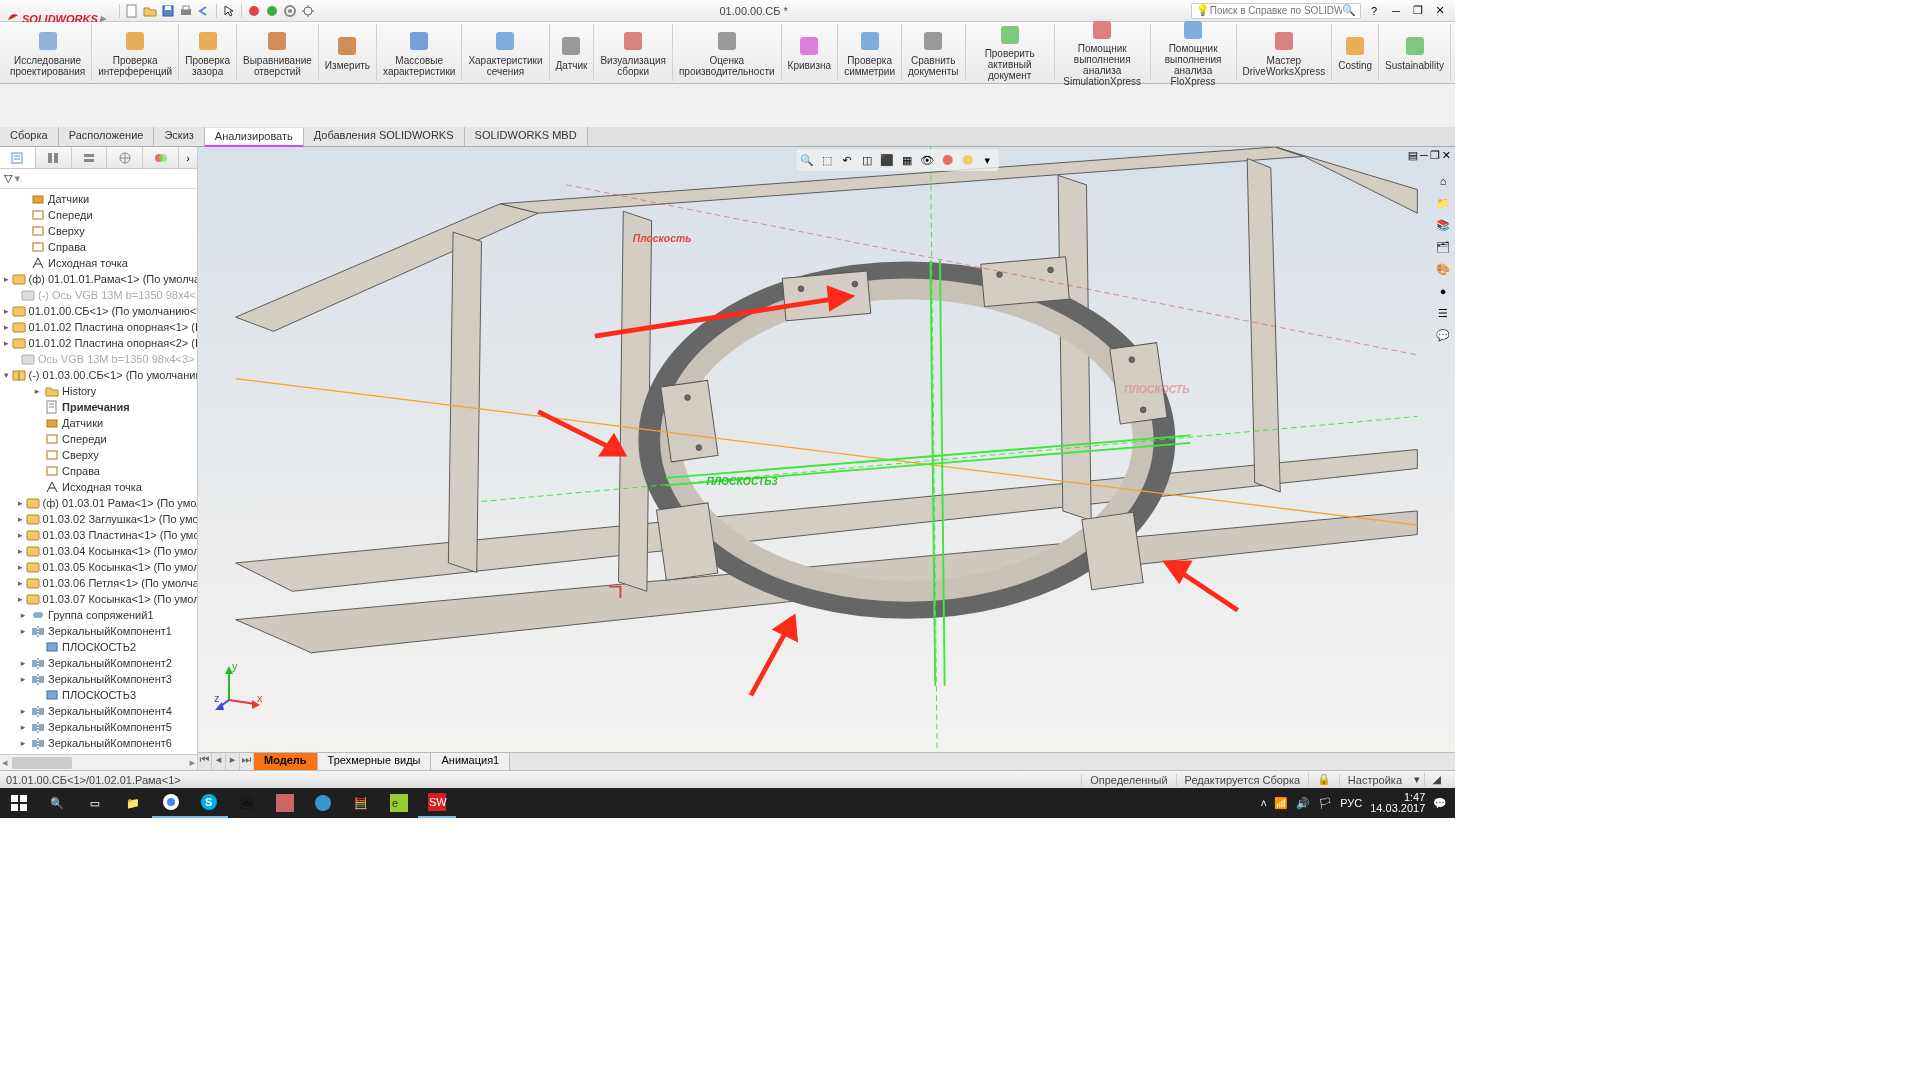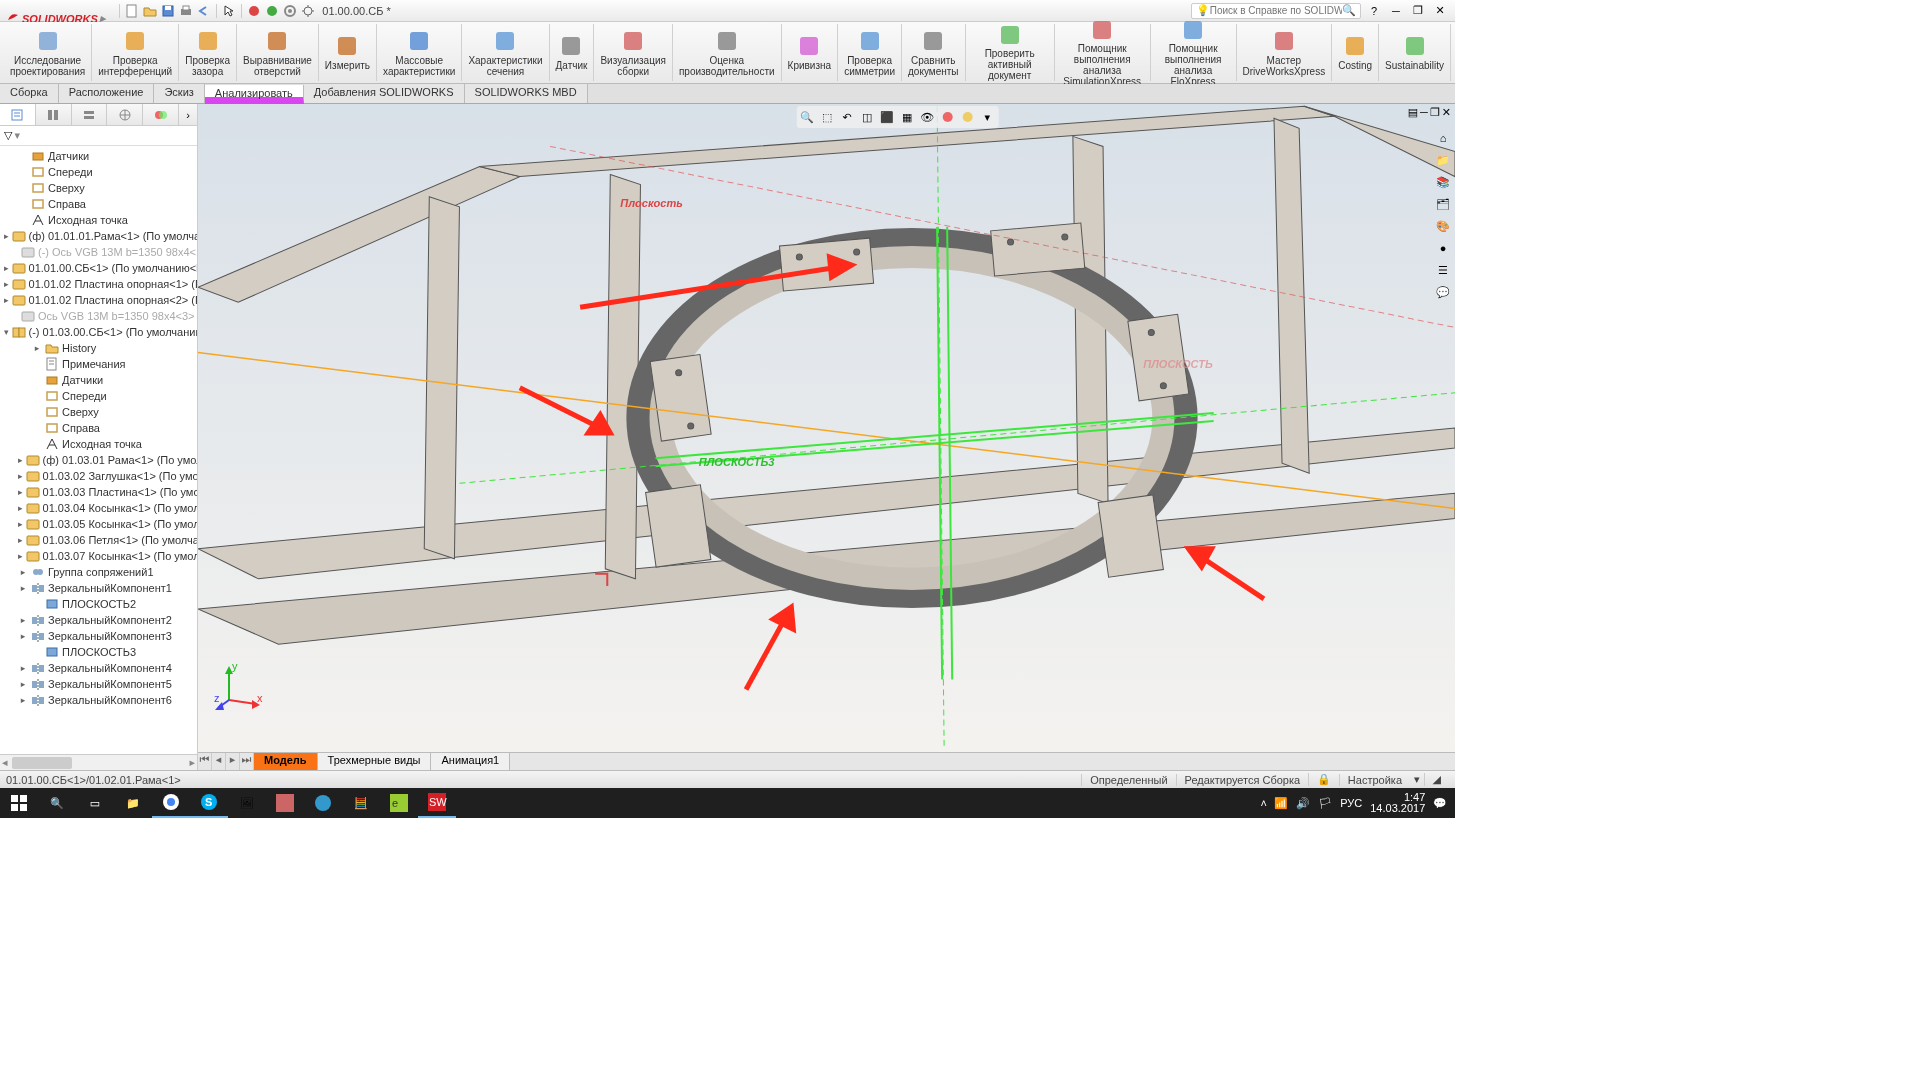--- a/index.html
+++ b/index.html
@@ -6,36 +6,36 @@
 body { background: #fff; overflow: hidden; }
 .app { width: 1455px; height: 818px; display: flex; flex-direction: column; background: #f0f0f0; }
 
 
 .titlebar { height: 22px; background: linear-gradient(#fdfdfd,#eaeaea); display: flex; align-items: center; border-bottom: 1px solid #ccc; }
 .logo { display: flex; align-items: center; padding: 0 6px; font-weight: bold; font-style: italic; color: #d41f26; margin-top: 16px; }
 .logo .ds { color: #d41f26; font-size: 13px; margin-right: 2px; }
 .qat { display: flex; align-items: center; gap: 2px; padding: 0 6px; }
 .qat .qbtn { width: 16px; height: 16px; display: flex; align-items: center; justify-content: center; cursor: pointer; border-radius: 2px; }
 .qat .sep { width: 1px; height: 14px; background: #ccc; margin: 0 2px; }
-.title-center { flex: 1; text-align: left; color: #444; }
+.title-center { flex: 1; text-align: center; color: #444; }
 .title-right { display: flex; align-items: center; gap: 4px; padding: 0 6px; }
 .search-help { display: flex; align-items: center; border: 1px solid #ccc; background: #fff; border-radius: 2px; padding: 0 4px; height: 16px; width: 170px; }
 .search-help input { border: none; outline: none; flex: 1; font-size: 10px; color: #999; }
 .winbtn { width: 18px; height: 14px; display: flex; align-items: center; justify-content: center; cursor: pointer; }
 
 
 .ribbon { height: 62px; background: linear-gradient(#fafafa,#e9e9e9); display: flex; border-bottom: 1px solid #bbb; padding: 2px 4px; }
 .rgroup { display: flex; flex-direction: column; align-items: center; justify-content: center; padding: 0 6px; border-right: 1px solid #d0d0d0; cursor: pointer; }
 .rgroup .ricon { width: 24px; height: 24px; margin-bottom: 2px; display: flex; align-items: center; justify-content: center; }
 .rgroup .rlabel { font-size: 10px; text-align: center; line-height: 11px; color: #333; }
 
 
-.tabstrip { height: 20px; background: #e0e0e0; display: flex; border-bottom: 1px solid #aaa; }
+.tabstrip { height: 20px; background: #e0e0e0; display: flex; border-bottom: 1px solid #aaa; margin-top: 43px; }
 .tab { padding: 2px 10px; border-right: 1px solid #bbb; cursor: pointer; color: #333; background: #e6e6e6; }
-.tab.active { background: #fff; border-bottom: 7px solid #d946ef; position: relative; top: 1px; }
+.tab.active { background: #fff; border-bottom: 2px solid #d946ef; position: relative; top: 1px; }
 
 
 .main { flex: 1; display: flex; overflow: hidden; }
 .sidebar { width: 198px; background: #fff; border-right: 1px solid #ccc; display: flex; flex-direction: column; overflow: hidden; }
 .sidebar-tabs { height: 22px; display: flex; border-bottom: 1px solid #ccc; background: linear-gradient(#f8f8f8,#e8e8e8); }
 .sidebar-tabs .stab { flex: 1; display: flex; align-items: center; justify-content: center; border-right: 1px solid #ccc; cursor: pointer; }
 .sidebar-tabs .stab.active { background: #fff; }
 .sidebar-tabs .collapse { width: 18px; display: flex; align-items: center; justify-content: center; cursor: pointer; }
 .filter-row { height: 20px; border-bottom: 1px solid #ddd; display: flex; align-items: center; padding: 0 4px; }
 .tree { flex: 1; overflow-y: auto; overflow-x: hidden; padding: 2px 0; }
@@ -456,21 +456,21 @@
               </svg></span>
             <span class="tlabel">(-) 01.03.00.СБ&lt;1&gt; (По умолчанию&lt;</span>
           </div>
           <div class="tnode" style="padding-left: 32px;">
             <span class="exp">▸</span>
             <span class="ticon"><svg width="14" height="14">
                 <path d="M1 4h5l1 2h6v6H1z" fill="#f3c766" stroke="#b08a2e"></path>
               </svg></span>
             <span class="tlabel">History</span>
           </div>
-          <div class="tnode" style="padding-left: 32px;">
+          <div class="tnode" style="padding-left: 32px; font-weight: bold;">
             <span class="exp"></span>
             <span class="ticon"><svg width="14" height="14">
                 <rect x="2" y="1" width="9" height="12" fill="#fff" stroke="#888"></rect>
                 <line x1="4" y1="4" x2="9" y2="4" stroke="#888"></line>
                 <line x1="4" y1="7" x2="9" y2="7" stroke="#888"></line>
               </svg></span>
             <span class="tlabel">Примечания</span>
           </div>
           <div class="tnode" style="padding-left: 32px;">
             <span class="exp"></span>

